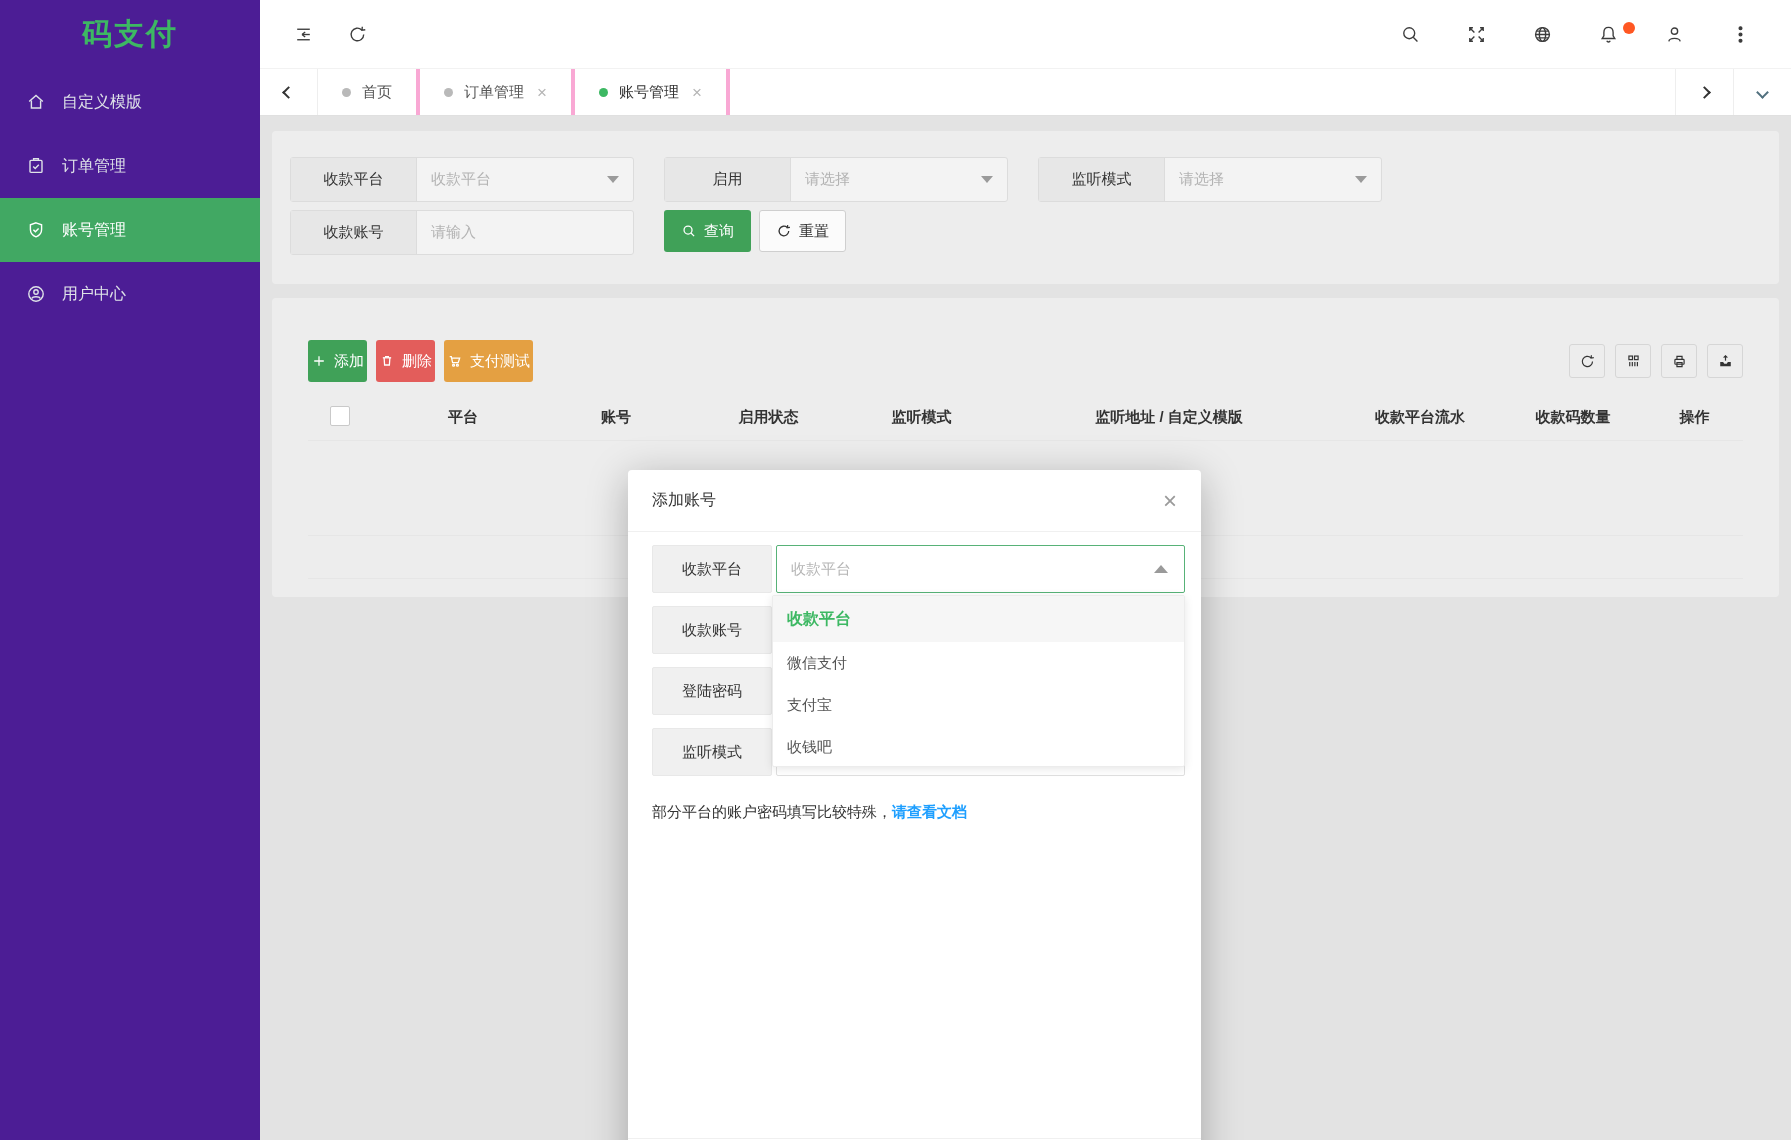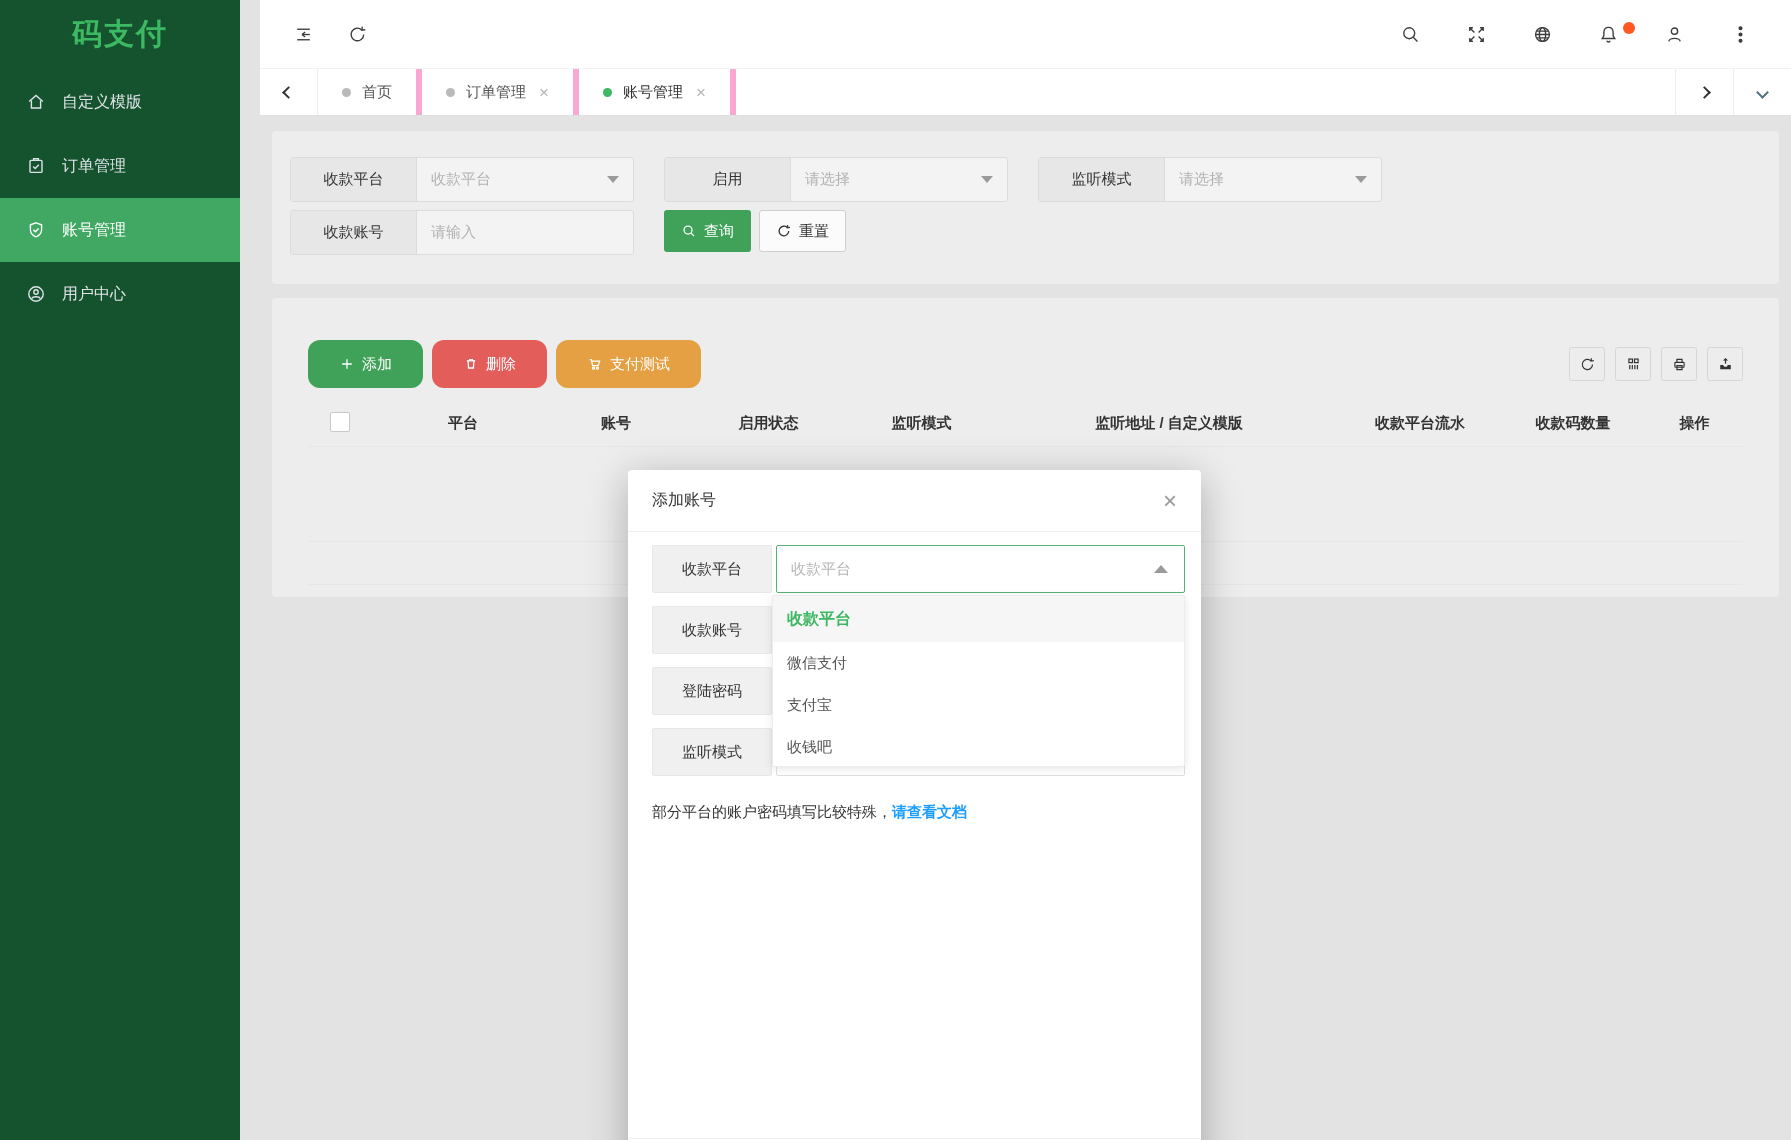--- a/index.html
+++ b/index.html
@@ -1,21 +1,21 @@
 <!DOCTYPE html>
 <html><head>
 <meta charset="utf-8">
 <style>
   * { margin:0; padding:0; box-sizing:border-box; }
   html,body { width:1791px; height:1140px; }
   body { font-family:"Liberation Sans","DejaVu Sans",sans-serif; background:#e3e3e3; overflow:hidden; }
   .app { position:relative; width:1791px; height:1140px; }
 
   
-  .sidebar { position:absolute; left:0; top:0; width:240px; height:1140px; background:#14532d; z-index:5;text-align:right; }
+  .sidebar { position:absolute; left:0; top:0; width:260px; height:1140px; background:#4c1d95; z-index:5;text-align:right; }
   .logo { height:68px; display:flex; align-items:center; justify-content:center;
           color:#3db863; font-size:30px; font-weight:bold; letter-spacing:2px; }
   .nav { position:absolute; top:70px; left:0; right:0; }
   .nav-item { height:64px; display:flex; align-items:center; padding-left:26px; gap:16px;
               color:#dfe3e8; font-size:16px; cursor:pointer; }
   .nav-item svg { width:20px; height:20px; stroke:#dfe3e8; fill:none; stroke-width:1.4; flex:0 0 auto; }
   .nav-item.active { background:#41a863; color:#fff; }
   .nav-item.active svg { stroke:#fff; }
 
   
@@ -30,21 +30,21 @@
   .notify-dot { position:absolute; right:-14px; top:1px; width:12px; height:12px; border-radius:50%; background:#ff5722; }
 
   
   .tabbar { height:48px; background:#fff; border-top:1px solid #f2f2f2; border-bottom:1px solid #e0e0e0;
             display:flex; align-items:stretch; }
   .tab-nav { width:58px; display:flex; align-items:center; justify-content:center; border-right:1px solid #eee; cursor:pointer; }
   .chev { width:9px; height:9px; border-left:2px solid #333; border-bottom:2px solid #333; display:inline-block; }
   .chev.left { transform:rotate(45deg); }
   .chev.right { transform:rotate(-135deg); }
   .chev.down { transform:rotate(-45deg); border-color:#51707e; }
-  .tab { display:flex; align-items:center; gap:11px; padding:0 24px; border-right:6px solid #f9a8d4;
+  .tab { display:flex; align-items:center; gap:11px; padding:0 24px; border-right:4px solid #f9a8d4;
          font-size:15px; color:#555; cursor:pointer;text-align:center; }
   .tab .dot { width:9px; height:9px; border-radius:50%; background:#b9b9b9; }
   .tab.active { color:#333; }
   .tab.active .dot { background:#3db863; }
   .tab .x { color:#b5b5b5; font-size:17px; line-height:1; margin-left:2px; }
   .tab-spacer { flex:1; }
   .tab-nav.rsep { border-left:1px solid #eee; border-right:none; }
 
   
   .content { position:absolute; top:117px; left:0; right:0; bottom:0; background:#e3e3e3; padding:14px 12px 0 12px; }
@@ -65,21 +65,21 @@
   .btn-green { background:#40a158; color:#fff; } .btn-green svg { stroke:#fff; }
   .btn-red { background:#e35d5b; color:#fff; } .btn-red svg { stroke:#fff; }
   .btn-orange { background:#e4a042; color:#fff; } .btn-orange svg { stroke:#fff; }
   .btn-plain { background:#fbfbfb; color:#333; border-color:#cfcfcf; } .btn-plain svg { stroke:#333; }
   .f-actions { display:flex; gap:8px; align-items:flex-start; }
   .f-actions .btn { height:42px; padding:0 16px; }
 
   
   .table-card { margin-top:14px; height:299px; padding:42px 36px 0 36px; position:relative; }
   .t-toolbar { display:flex; align-items:center; }
-  .t-toolbar .btn { height:48px; padding:0 30px;border-radius:12px; }
+  .t-toolbar .btn { height:42px; padding:0 2px; }
   .t-left { display:flex; gap:9px; }
   .t-right { margin-left:auto; display:flex; gap:10px; }
   .icon-btn { width:36px; height:34px; border:1px solid #d6d6d6; border-radius:3px; display:flex;
               align-items:center; justify-content:center; cursor:pointer; background:transparent; }
   .icon-btn svg { width:17px; height:17px; stroke:#333; fill:none; stroke-width:1.4; }
   table.grid { width:100%; border-collapse:collapse; table-layout:fixed; margin-top:13px; }
   table.grid th { height:45px; font-size:15px; color:#333; font-weight:bold; text-align:center; }
   .checkbox { width:20px; height:20px; border:1px solid #c9c9c9; border-radius:2px; background:#fff;
               display:inline-block; margin-left:22px; cursor:pointer; }
   .empty-row { border-top:1px solid #e6e6e6; }

